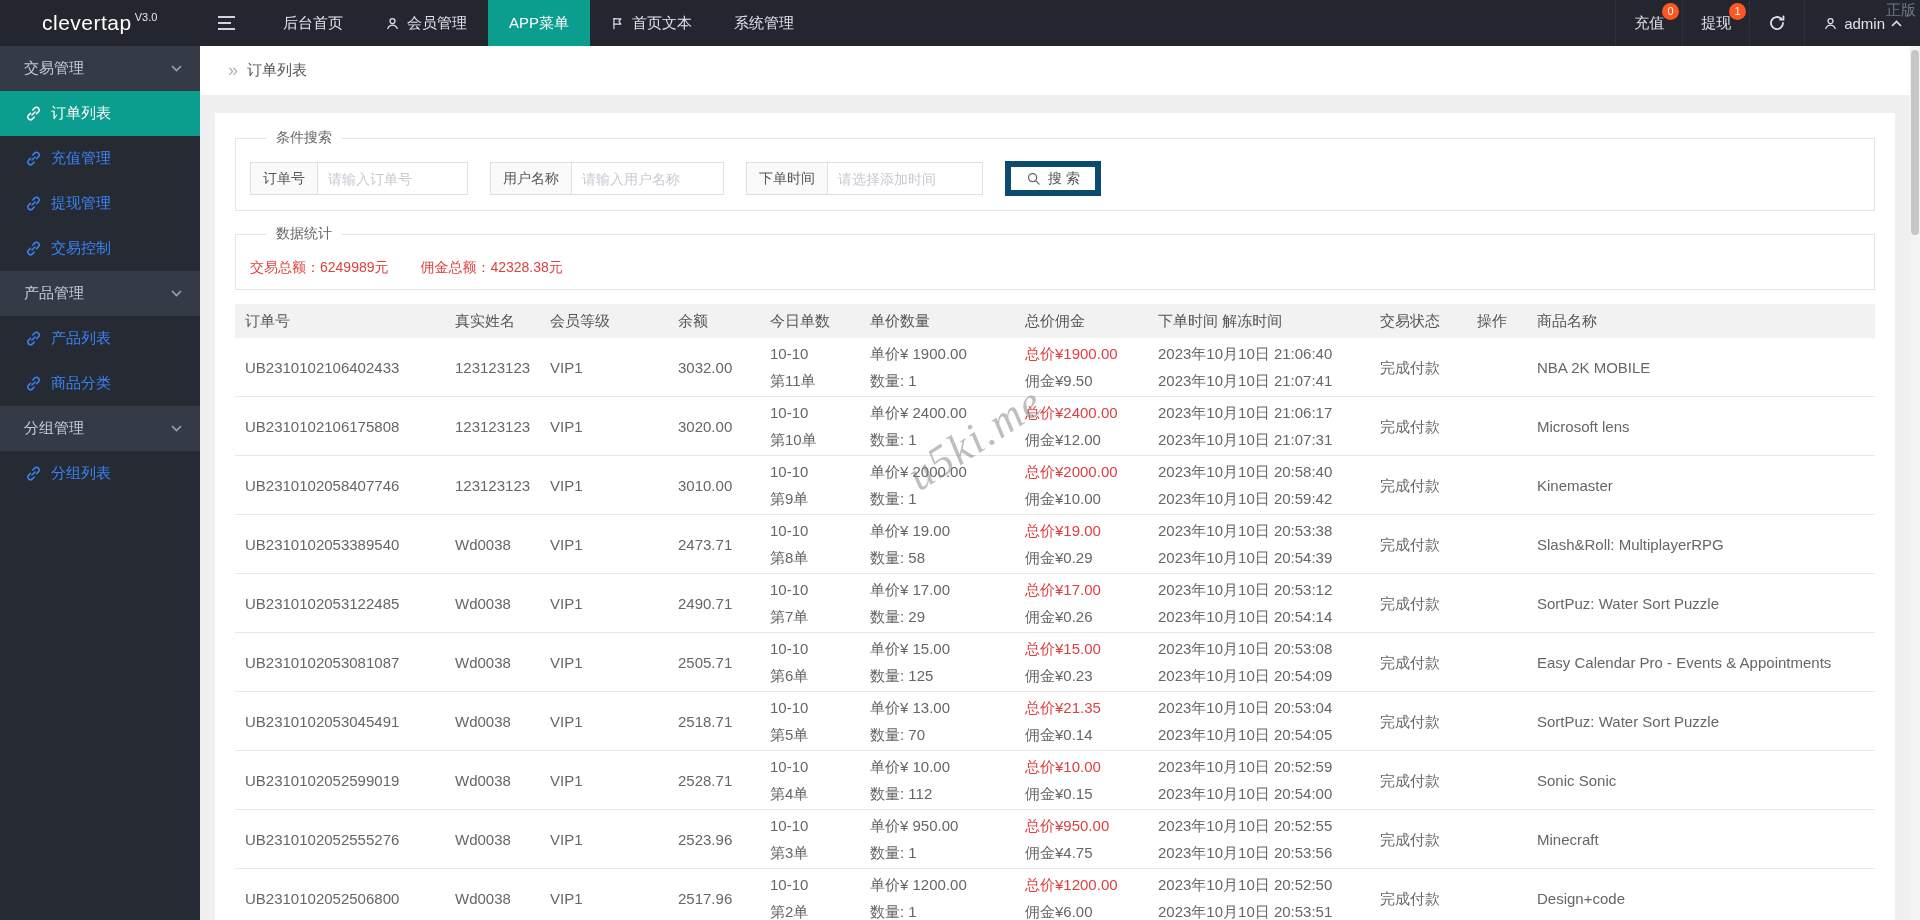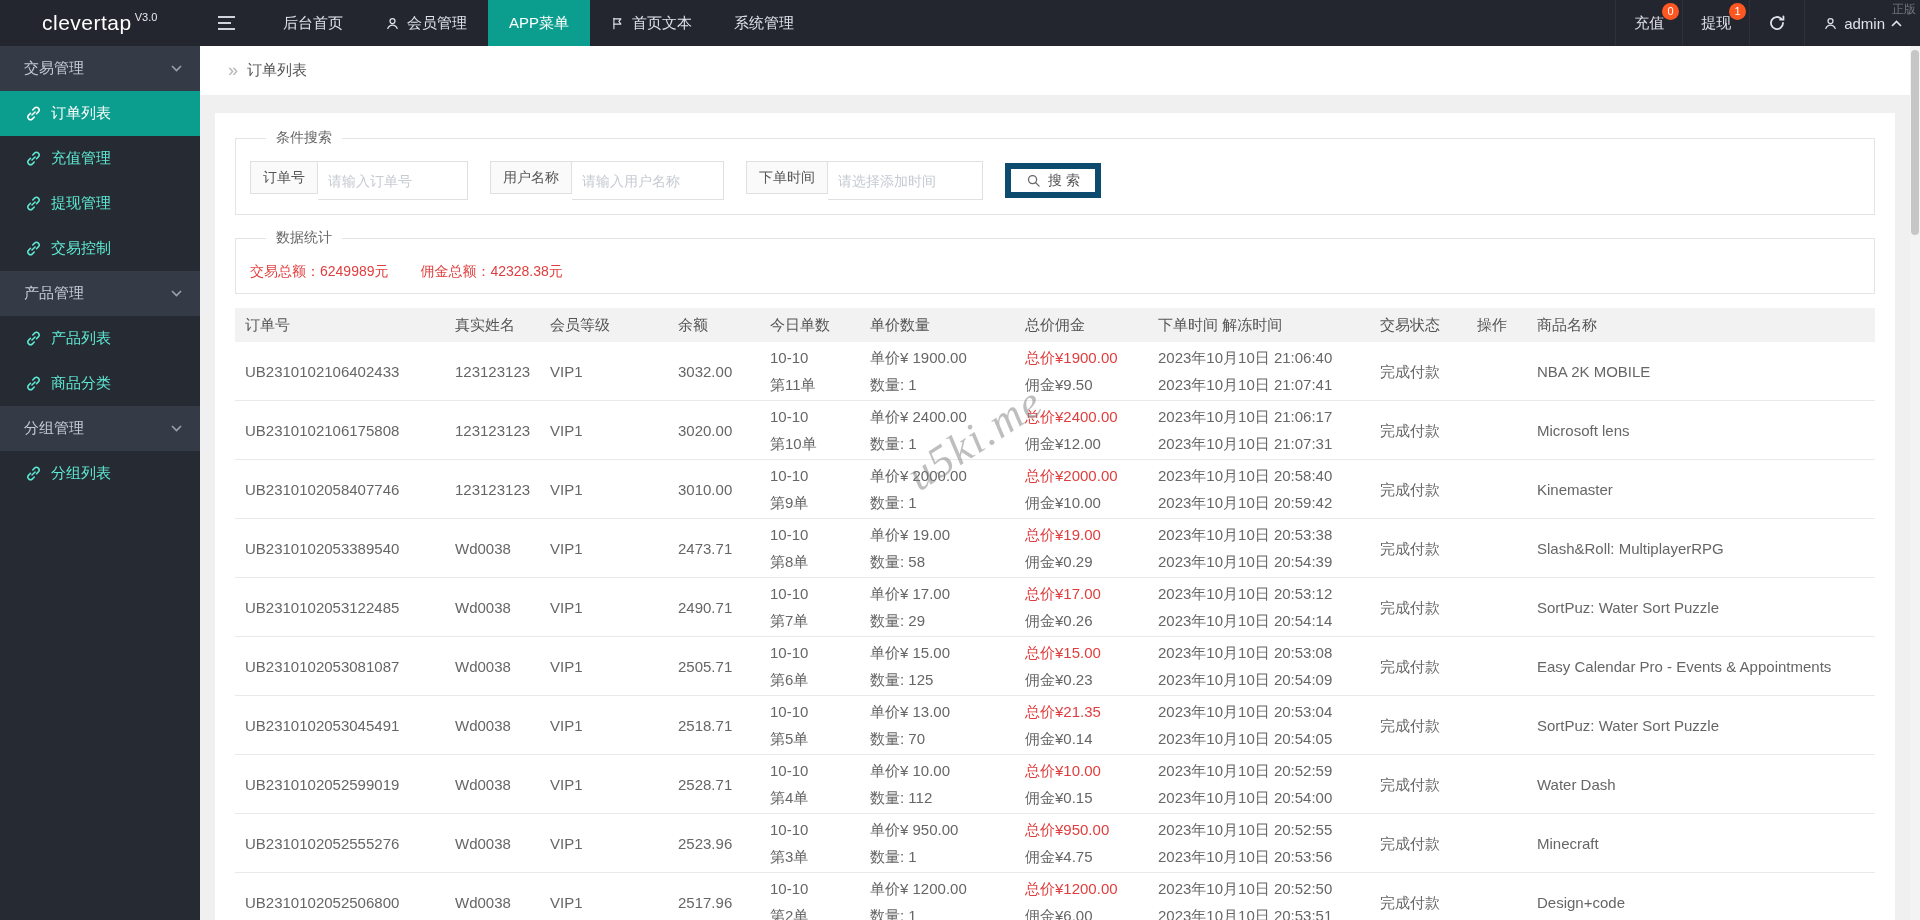--- a/index.html
+++ b/index.html
@@ -16,45 +16,45 @@
   .collapse-btn .bars { display:flex; flex-direction:column; gap:4px; }
   .collapse-btn .bars span { display:block; width:17px; height:2px; background:#cfd3dc; }
   .collapse-btn .bars span:nth-child(2){ width:13px; }
   .nav { display:flex; align-items:stretch; margin-left:10px; }
   .nav-item { display:flex; align-items:center; gap:7px; padding:12px 21px; font-size:15px; color:#dfe2e8; cursor:pointer; }
   .nav-item.active { background:#0b9e8e; color:#fff; }
   .nav-item svg { flex:0 0 auto; }
   .topbar-right { margin-left:auto; display:flex; align-items:stretch; }
   .tb-btn { position:relative; display:flex; align-items:center; gap:6px; padding:0 18px; font-size:15px; color:#dfe2e8; cursor:pointer; border-left:1px solid rgba(255,255,255,.055); }
   .badge { position:absolute; top:3px; right:3px; min-width:17px; height:17px; padding:0 4px; border-radius:9px; background:#ff5722; color:#fff; font-size:11px; line-height:17px; text-align:center; }
-  .corner-text { position:absolute; top:1px; right:4px; font-size:12px; color:#6f7682; z-index:31; }
+  .corner-text { position:absolute; top:1px; right:4px; font-size:15px; color:#6f7682; z-index:31; }
 
   
   .sidebar { position:absolute; top:46px; left:0; width:200px; height:874px; background:#262b33; z-index:20; }
   .side-group-title { height:45px; display:flex; align-items:center; padding:0 18px 0 24px; background:#343b46; color:#c6ccd6; font-size:15px; cursor:pointer;gap:40px; }
   .side-group-title .chev { margin-left:auto; color:#9aa2b0; display:flex; }
-  .side-item { height:45px; display:flex; align-items:center; gap:10px; padding-left:26px; color:#5eead4; font-size:15px; cursor:pointer; }
+  .side-item { height:45px; display:flex; align-items:center; gap:10px; padding-left:26px; color:#3b82f6; font-size:15px; cursor:pointer; }
   .side-item.active { background:#0b9e8e; color:#fff; }
   .side-item svg { flex:0 0 auto; }
 
   
   .main { position:absolute; top:46px; left:200px; width:1720px; height:874px; background:#f0f0f0; }
   .breadcrumb { height:49px; background:#fff; display:flex; align-items:center; padding-left:28px; }
   .breadcrumb .marker { font-size:18px; color:#b5b5b5; margin-right:9px; }
   .breadcrumb .title { font-size:15px; color:#555; }
 
   .card { position:relative; margin:18px 25px 0 15px; height:807px; background:#fff; padding:16px 20px; overflow:hidden; }
 
   fieldset { border:1px solid #e4e4e4; padding:10px 14px 14px; }
   fieldset legend { font-size:14px; color:#666; padding:0 10px; margin-left:16px; }
 
   .form-row { display:flex; align-items:center; margin-top:4px; }
   .input-group { display:flex; margin-right:22px; }
   .ig-label { height:33px; line-height:31px; padding:0 12px; background:#fafafa; border:1px solid #e0e0e0; font-size:14px; color:#555; white-space:nowrap; }
-  .ig-input { height:39px; border:1px solid #e0e0e0; border-left:none; padding:0 10px; font-size:14px; color:#0f172a; outline:none; font-family:inherit; }
+  .ig-input { height:33px; border:1px solid #e0e0e0; border-left:none; padding:0 10px; font-size:14px; color:#0f172a; outline:none; font-family:inherit; }
   .ig-input::placeholder { color:#c6cad1; }
   .w1 { width:150px; } .w2 { width:152px; } .w3 { width:155px; }
   .search-btn { display:flex; align-items:center; gap:7px; height:35px; padding:0 15px; background:#fff; border:6px solid #0c4a6e; font-size:14px; color:#555; cursor:pointer; font-family:inherit; }
   .search-btn svg { color:#666; }
 
   .stats-fs { margin-top:14px; padding-bottom:12px; }
   .stats-line { margin-top:6px; font-size:14px; color:#e03e3e; }
   .stats-line .stat { margin-right:28px; }
 
   
@@ -494,21 +494,21 @@
     <td>
                 <div class="red">总价¥10.00</div>
                 <div>佣金¥0.15</div>
               </td>
     <td>
                 <div>2023年10月10日 20:52:59</div>
                 <div>2023年10月10日 20:54:00</div>
               </td>
     <td>完成付款</td>
     <td></td>
-    <td>Water Dash</td>
+    <td>Sonic Sonic</td>
   </tr>
 
   <tr>
     <td>UB2310102052555276</td>
     <td>Wd0038</td>
     <td>VIP1</td>
     <td>2523.96</td>
     <td>
                 <div>10-10</div>
                 <div>第3单</div>

